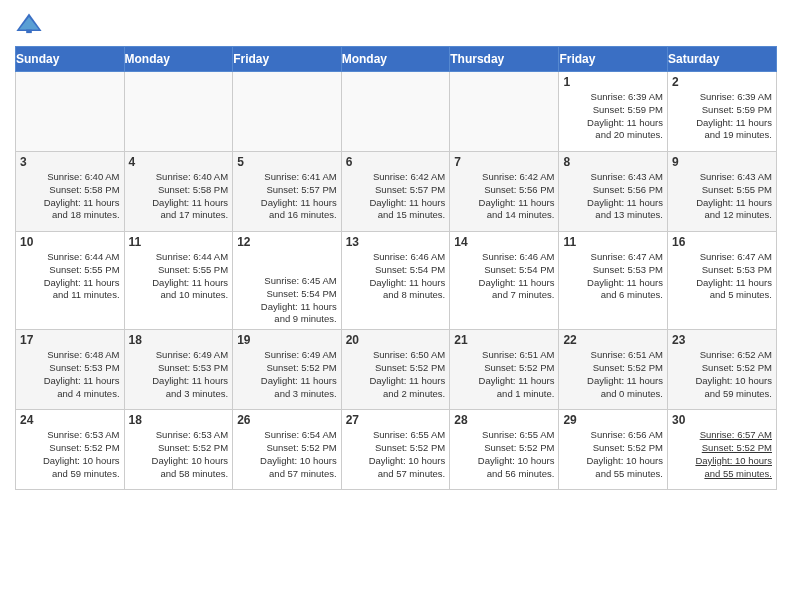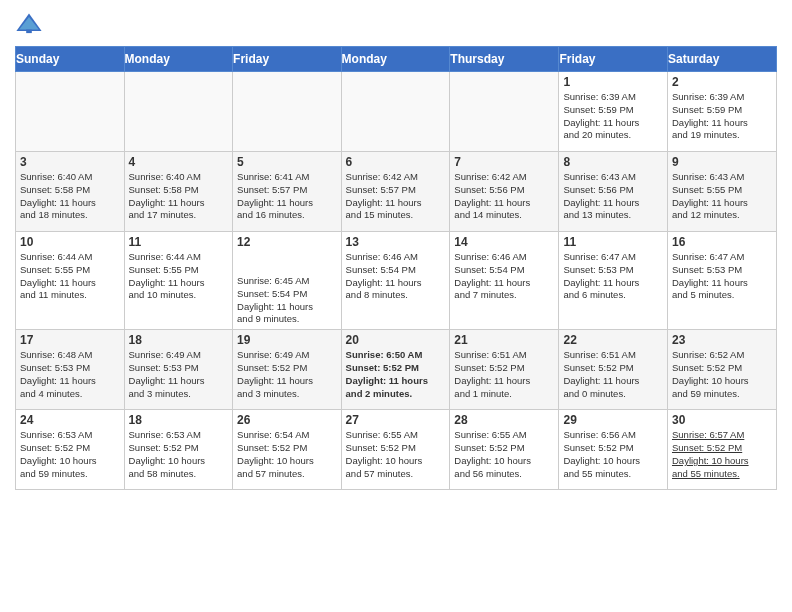--- a/index.html
+++ b/index.html
@@ -84,20 +84,21 @@
     .day-num {
       font-size: 12px;
       font-weight: bold;
       display: block;
       margin-bottom: 2px;
     }
     .day-info {
       font-size: 9.5px;
       line-height: 1.35;
       color: #333;
+      text-align: right;
     }
     .empty {
       background: #f9f9f9 !important;
     }
   </style>
 </head>
 <body>
 
 <div class="page">
   <div class="header">
@@ -271,21 +272,21 @@
           </td>
           <td>
             <span class="day-num">19</span>
             <div class="day-info" style="white-space: pre-line;">Sunrise: 6:49 AM
 Sunset: 5:52 PM
 Daylight: 11 hours
 and 3 minutes.</div>
           </td>
           <td>
             <span class="day-num">20</span>
-            <div class="day-info" style="white-space: pre-line; font-weight: bold;">Sunrise: 6:50 AM
+            <div class="day-info" style="white-space: pre-line;">Sunrise: 6:50 AM
 Sunset: 5:52 PM
 Daylight: 11 hours
 and 2 minutes.</div>
           </td>
           <td>
             <span class="day-num">21</span>
             <div class="day-info" style="white-space: pre-line;">Sunrise: 6:51 AM
 Sunset: 5:52 PM
 Daylight: 11 hours
 and 1 minute.</div>

